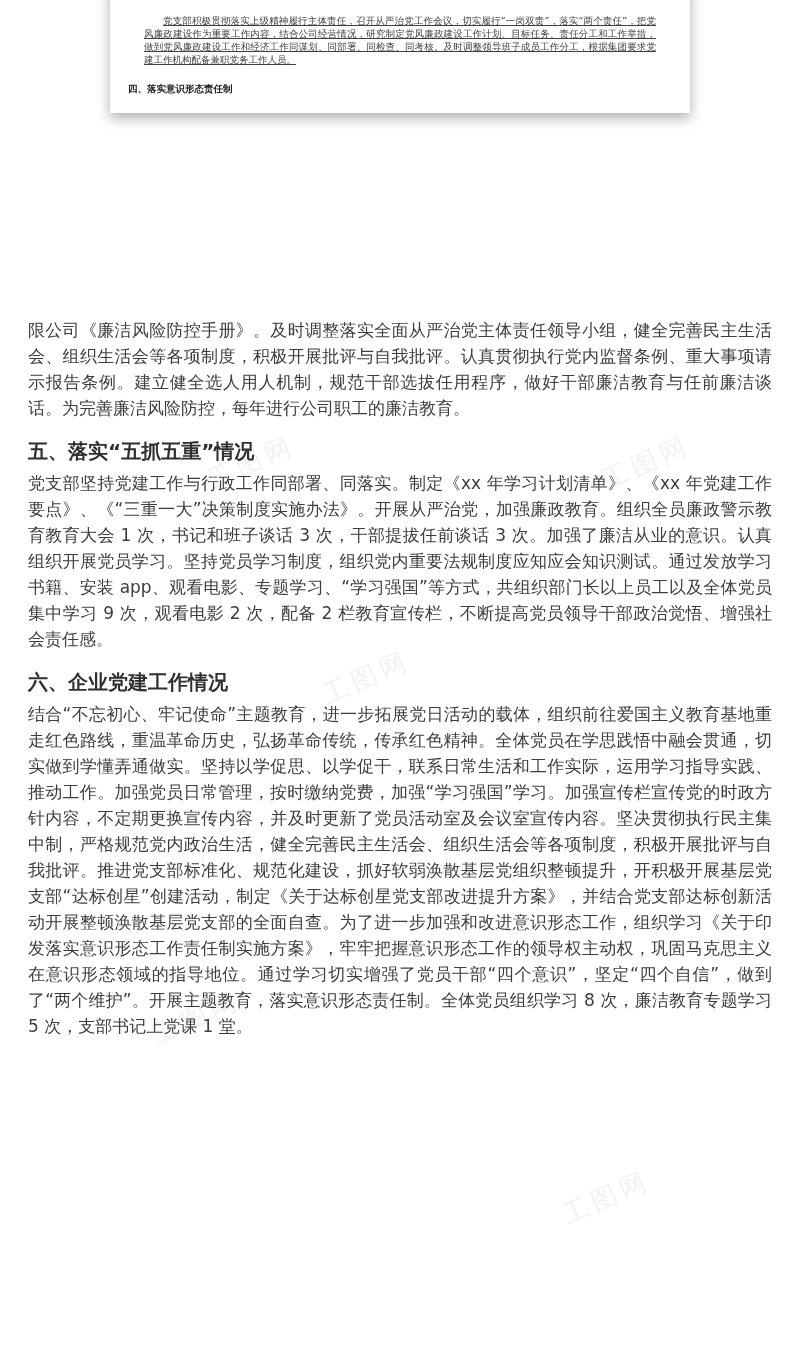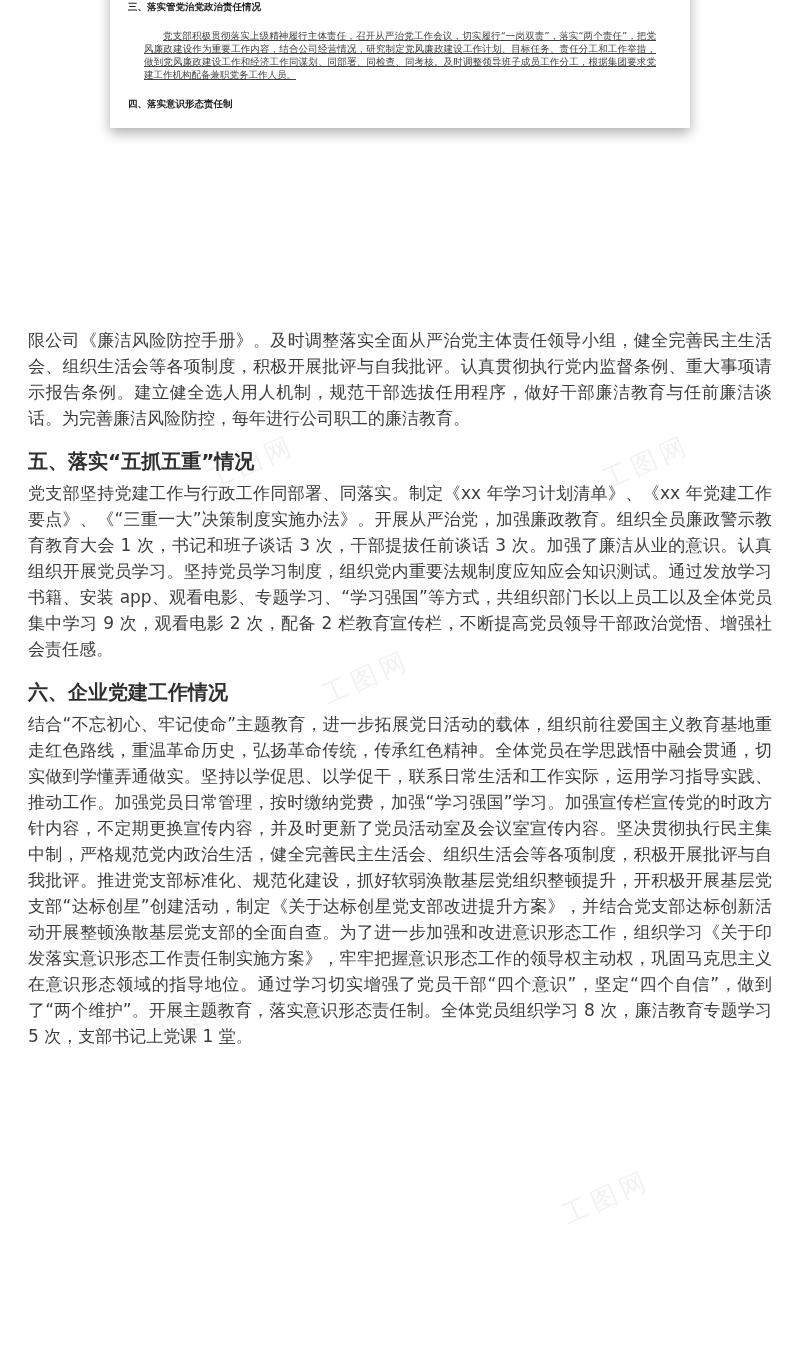--- a/index.html
+++ b/index.html
@@ -34,21 +34,21 @@
   .preview-card p {
     margin:16px;
     text-indent:2em;
     text-decoration:underline;
   }
 
   
   .main-text {
     position:absolute;
     left:28px;
-    top:327px;
+    top:317px;
     width:744px;
     color:#3d3d3d;
     font-size:17px;
     line-height:26px;
     text-align:justify;
   }
   .main-text h2 {
     font-size:20px;
     font-weight:700;
     color:#2f2f2f;
@@ -80,21 +80,20 @@
 
 <div class="page">
 
   <span class="watermark wm1">工图网</span>
   <span class="watermark wm2">工图网</span>
   <span class="watermark wm3">工图网</span>
   <span class="watermark wm4">工图网</span>
   <span class="watermark wm5">工图网</span>
 
   <div class="preview-card">
-    <div class="ph">三、落实管党治党政治责任情况</div>
     <p>党支部积极贯彻落实上级精神履行主体责任，召开从严治党工作会议，切实履行“一岗双责”，落实“两个责任”，把党风廉政建设作为重要工作内容，结合公司经营情况，研究制定党风廉政建设工作计划、目标任务、责任分工和工作举措，做到党风廉政建设工作和经济工作同谋划、同部署、同检查、同考核。及时调整领导班子成员工作分工，根据集团要求党建工作机构配备兼职党务工作人员。</p>
     <div class="ph">四、落实意识形态责任制</div>
   </div>
 
   <div class="main-text">
     <p>限公司《廉洁风险防控手册》。及时调整落实全面从严治党主体责任领导小组，健全完善民主生活会、组织生活会等各项制度，积极开展批评与自我批评。认真贯彻执行党内监督条例、重大事项请示报告条例。建立健全选人用人机制，规范干部选拔任用程序，做好干部廉洁教育与任前廉洁谈话。为完善廉洁风险防控，每年进行公司职工的廉洁教育。</p>
     <h2>五、落实“五抓五重”情况</h2>
     <p>党支部坚持党建工作与行政工作同部署、同落实。制定《xx 年学习计划清单》、《xx 年党建工作要点》、《“三重一大”决策制度实施办法》。开展从严治党，加强廉政教育。组织全员廉政警示教育教育大会 1 次，书记和班子谈话 3 次，干部提拔任前谈话 3 次。加强了廉洁从业的意识。认真组织开展党员学习。坚持党员学习制度，组织党内重要法规制度应知应会知识测试。通过发放学习书籍、安装 app、观看电影、专题学习、“学习强国”等方式，共组织部门长以上员工以及全体党员集中学习 9 次，观看电影 2 次，配备 2 栏教育宣传栏，不断提高党员领导干部政治觉悟、增强社会责任感。</p>
     <h2>六、企业党建工作情况</h2>
     <p>结合“不忘初心、牢记使命”主题教育，进一步拓展党日活动的载体，组织前往爱国主义教育基地重走红色路线，重温革命历史，弘扬革命传统，传承红色精神。全体党员在学思践悟中融会贯通，切实做到学懂弄通做实。坚持以学促思、以学促干，联系日常生活和工作实际，运用学习指导实践、推动工作。加强党员日常管理，按时缴纳党费，加强“学习强国”学习。加强宣传栏宣传党的时政方针内容，不定期更换宣传内容，并及时更新了党员活动室及会议室宣传内容。坚决贯彻执行民主集中制，严格规范党内政治生活，健全完善民主生活会、组织生活会等各项制度，积极开展批评与自我批评。推进党支部标准化、规范化建设，抓好软弱涣散基层党组织整顿提升，开积极开展基层党支部“达标创星”创建活动，制定《关于达标创星党支部改进提升方案》，并结合党支部达标创新活动开展整顿涣散基层党支部的全面自查。为了进一步加强和改进意识形态工作，组织学习《关于印发落实意识形态工作责任制实施方案》，牢牢把握意识形态工作的领导权主动权，巩固马克思主义在意识形态领域的指导地位。通过学习切实增强了党员干部“四个意识”，坚定“四个自信”，做到了“两个维护”。开展主题教育，落实意识形态责任制。全体党员组织学习 8 次，廉洁教育专题学习 5 次，支部书记上党课 1 堂。</p>

